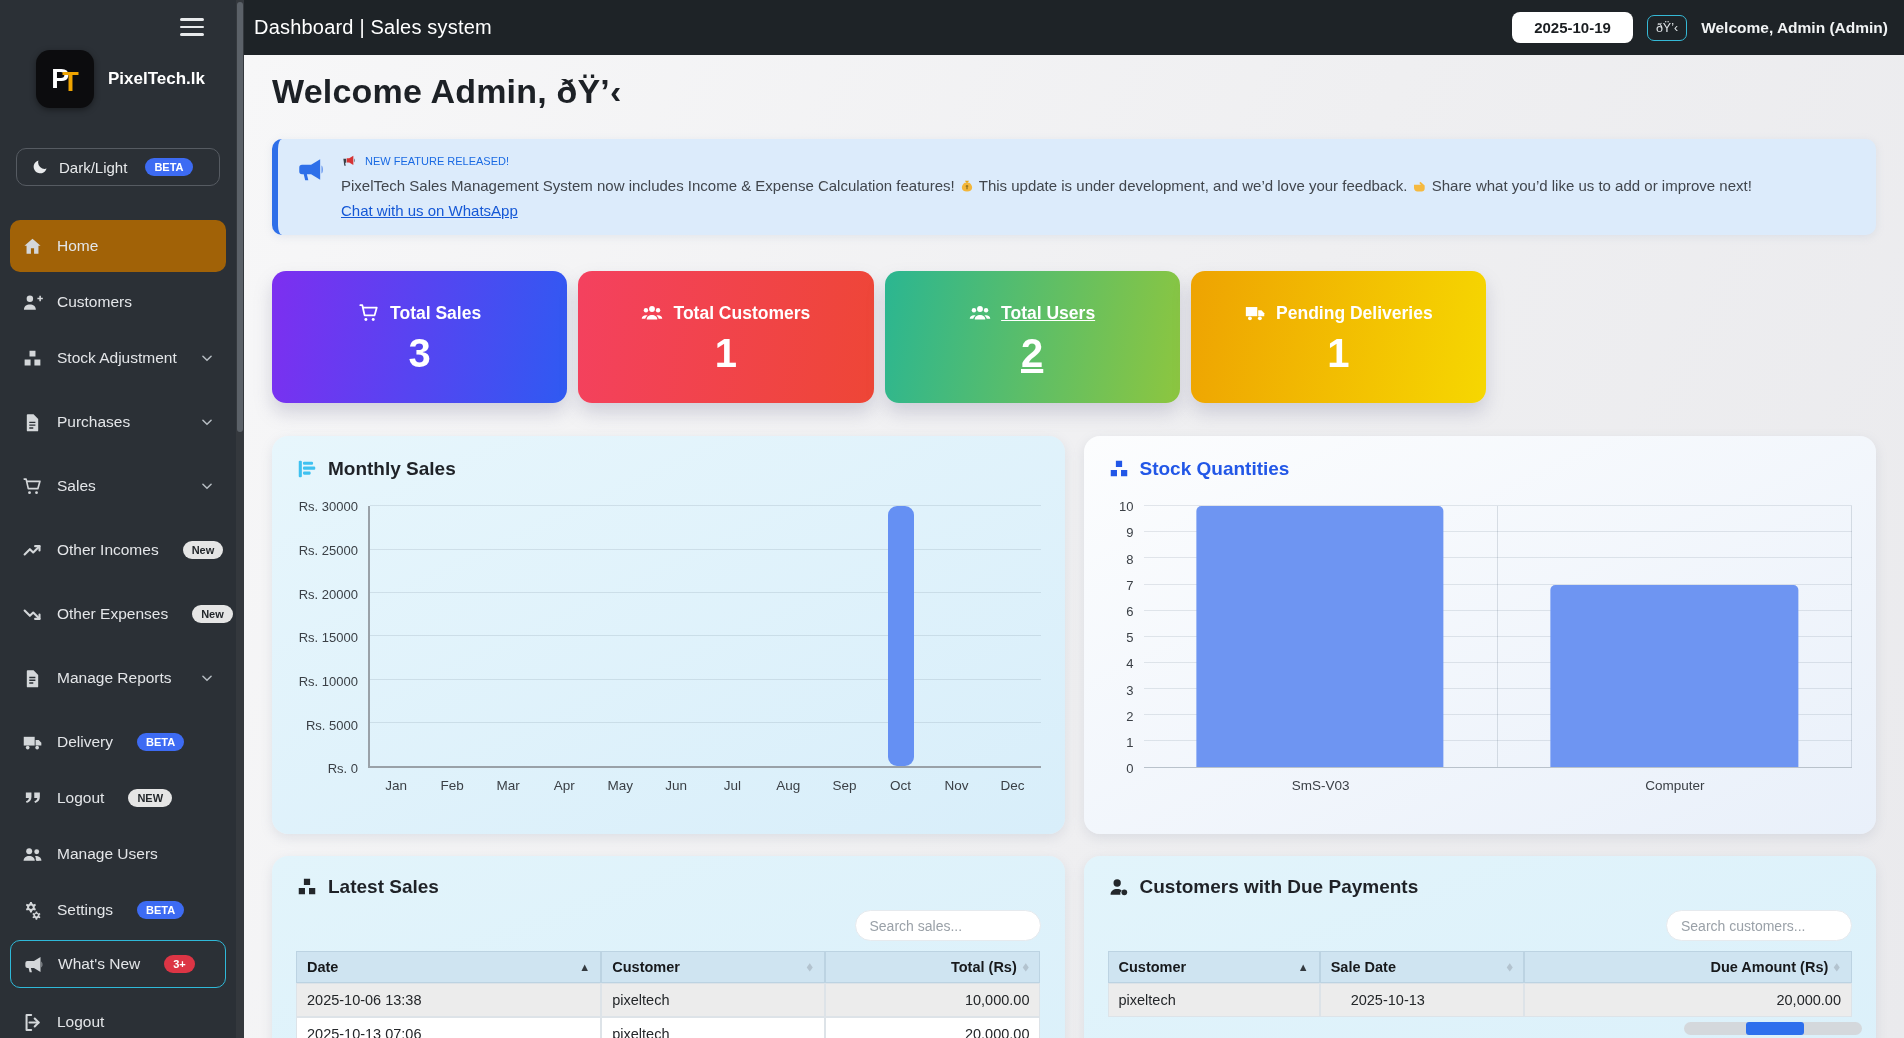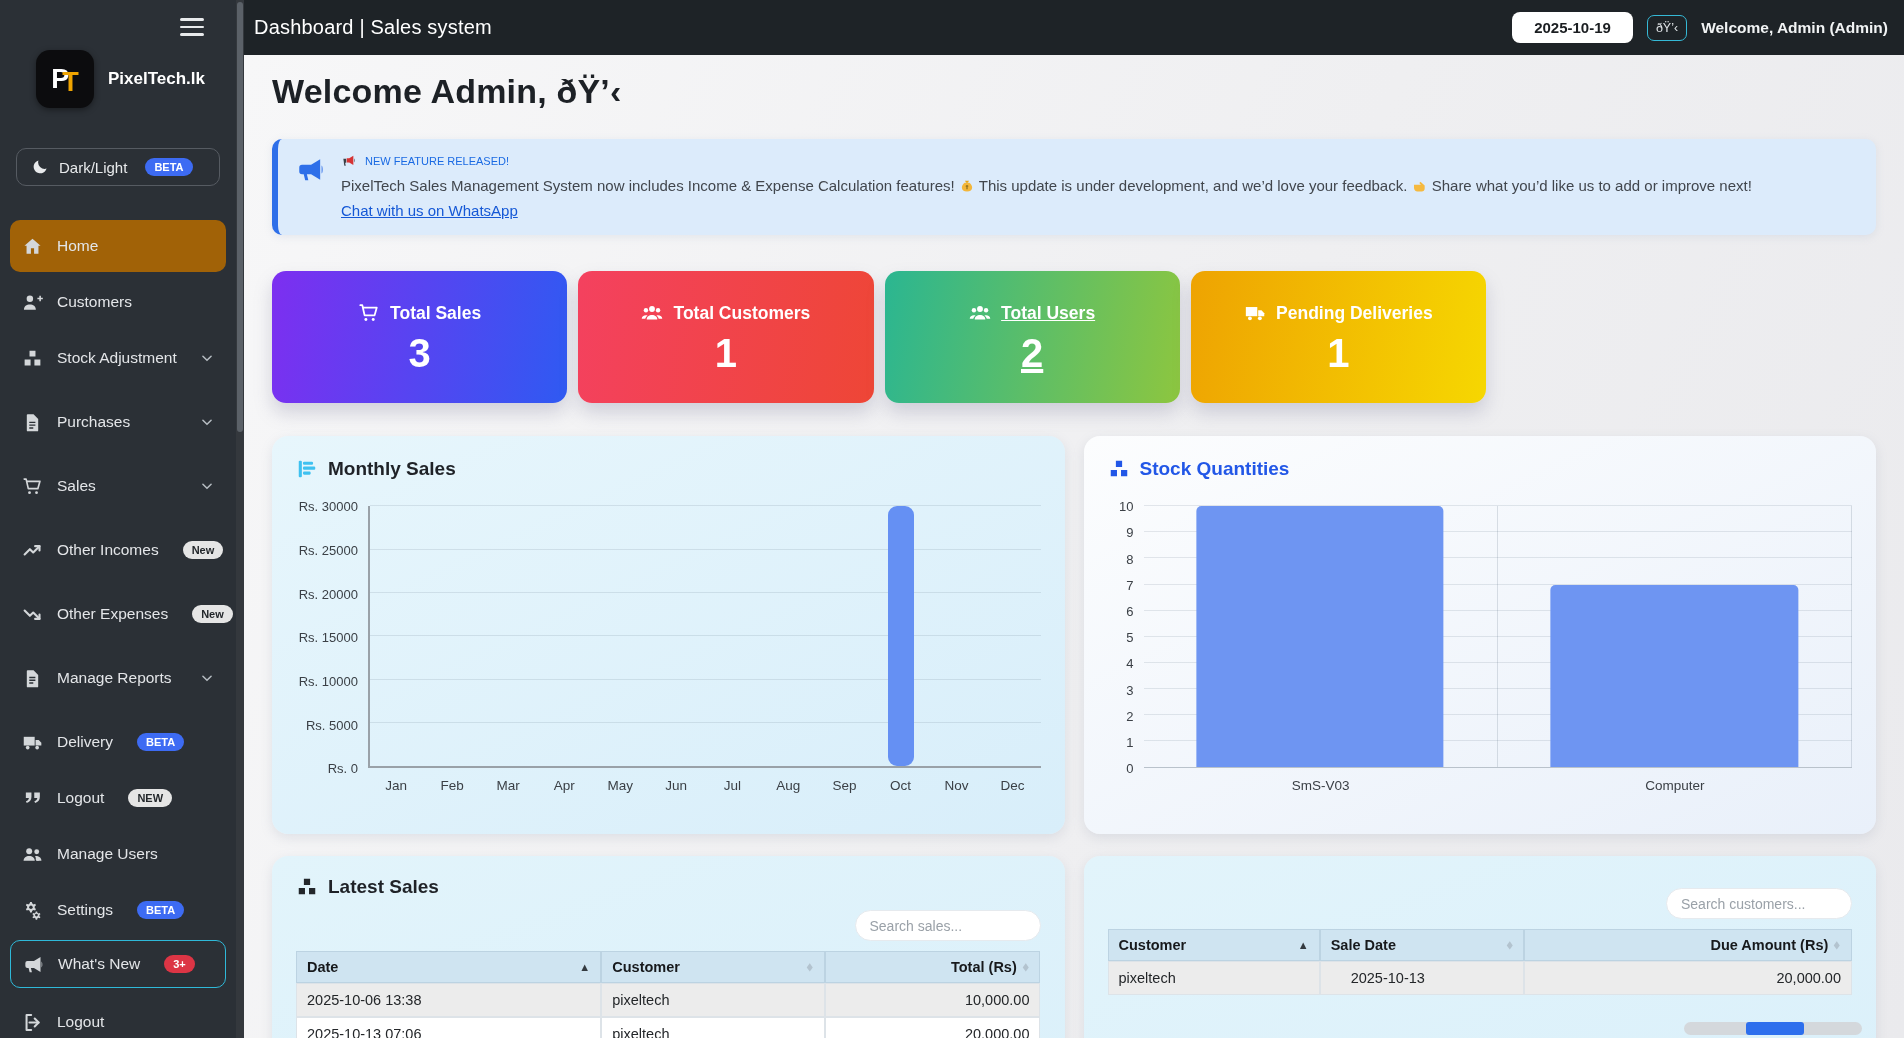--- a/index.html
+++ b/index.html
@@ -579,20 +579,30 @@
                 </tr>
                 <tr>
                   <td style="width: 41%;">2025-10-13 07:06</td>
                   <td style="width: 30%;">pixeltech</td>
                   <td style="width: 29%;">20,000.00</td>
                 </tr>
               </tbody>
             </table>
         </section>
         <section class="card table-card">
+          <div class="card-title">
+            <span class="icon t-icon dark" id="ticon1">
+                <svg viewBox="0 0 24 24" fill="currentColor">
+                  <circle cx="10" cy="7.6" r="4"></circle>
+                  <path d="M2.8 20.4c0-3.9 3.2-6.1 7.2-6.1 1.9 0 3.6.5 4.9 1.4a4.4 4.4 0 0 0-1.4 4.7z"></path>
+                  <circle cx="17.8" cy="17.8" r="3.1"></circle>
+                </svg>
+              </span>
+            <span class="ct-text">Customers with Due Payments</span>
+          </div>
           <div class="search-row">
             <input class="search" placeholder="Search customers..." style="">
           </div>
           <table class="dt">
               <thead>
                 <tr>
                   <th style="width: 28.5%;">
                     <span class="th-lab">Customer</span>
                     <span class="sort asc">▲</span>
                   </th>

